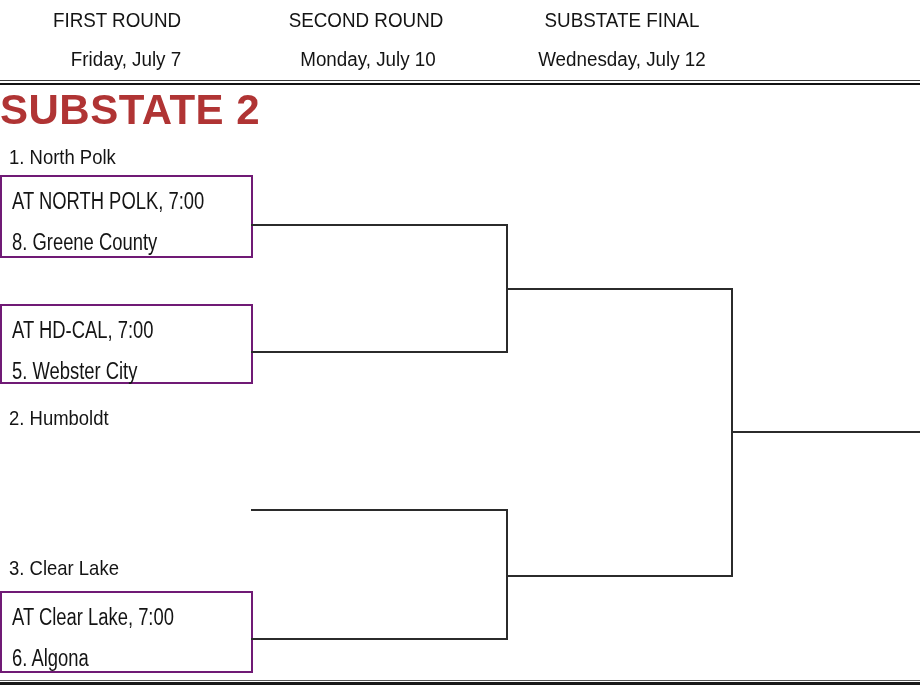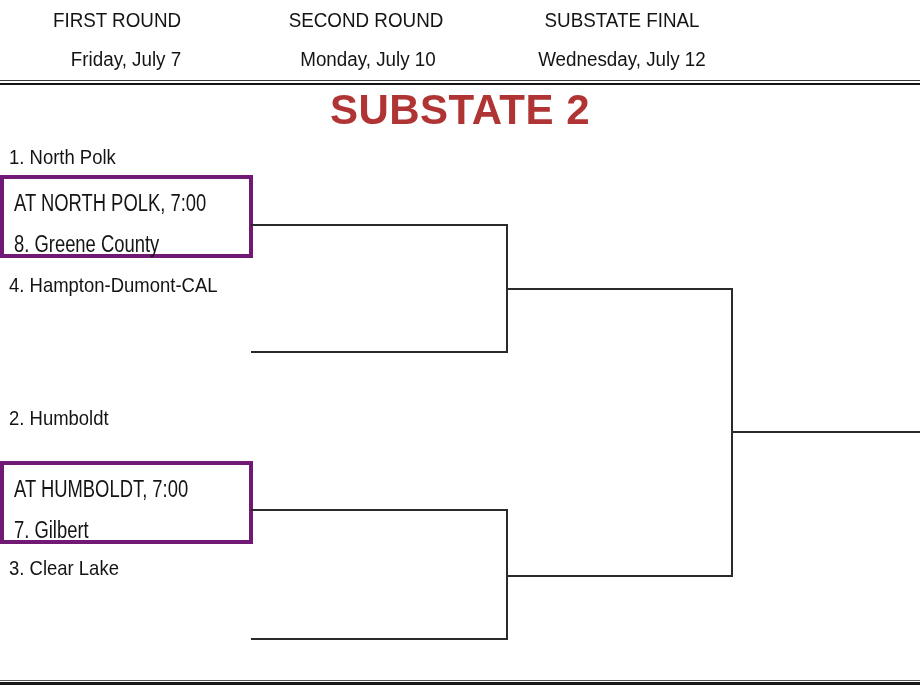--- a/index.html
+++ b/index.html
@@ -25,21 +25,21 @@
   
   .rule{position:absolute;left:0;width:920px;}
   .rule-thin-top{top:80px;height:1px;background:#3a3a3a;}
   .rule-thick-top{top:83px;height:2px;background:#141414;}
   .rule-thin-bottom{top:680px;height:1px;background:#5a5a5a;}
   .rule-thick-bottom{top:682px;height:3px;background:#191919;}
   
   .title{
     position:absolute;
     left:0;right:0;top:89px;
-    text-align:center;
+    text-align:left;
     font-size:42px;
     font-weight:bold;
     letter-spacing:0.5px;
     line-height:42px;
   }
   
   .seed{
     position:absolute;
     left:9px;
     font-size:21px;
@@ -50,21 +50,21 @@
     display:inline-block;
     transform:scaleX(0.88);
     transform-origin:0 50%;
     white-space:nowrap;
   }
   
   .box{
     position:absolute;
     left:0;
     width:253px;
-    border:4px solid #701a75;
+    border:2px solid #701a75;
     box-sizing:border-box;
     background:#ffffff;
   }
   .box .venue,.box .team{
     position:absolute;
     left:10px;
     font-size:23px;
     line-height:24px;
     white-space:nowrap;
     transform:scaleX(0.8);
@@ -97,34 +97,35 @@
   <div class="title" style="color: rgb(176, 52, 52);">SUBSTATE 2</div>
 
   <div class="seed" style="top:147px">
     <span>1. North Polk</span>
   </div>
   <div class="box" style="top:175px;height:83px">
     <span class="venue">AT NORTH POLK, 7:00</span>
     <span class="team">8. Greene County</span>
   </div>
 
-  <div class="seed" style="top:275px">
-    <span>4. Hampton-Dumont-CAL</span>
+  <div class="box" style="top:304px;height:80px">
+    <span class="venue">AT HD-CAL, 7:00</span>
+    <span class="team">5. Webster City</span>
   </div>
 
   <div class="seed" style="top:408px">
     <span>2. Humboldt</span>
   </div>
-  <div class="box" style="top:461px;height:83px">
-    <span class="venue">AT HUMBOLDT, 7:00</span>
-    <span class="team">7. Gilbert</span>
-  </div>
 
   <div class="seed" style="top:558px">
     <span>3. Clear Lake</span>
+  </div>
+  <div class="box" style="top:591px;height:82px">
+    <span class="venue">AT Clear Lake, 7:00</span>
+    <span class="team">6. Algona</span>
   </div>
 
   <div class="line h" style="top:224px;left:251px;width:257px"></div>
   <div class="line h" style="top:351px;left:251px;width:257px"></div>
   <div class="line v" style="left:506px;top:224px;height:129px"></div>
   <div class="line h" style="top:288px;left:506px;width:227px"></div>
 
   <div class="line h" style="top:509px;left:251px;width:257px"></div>
   <div class="line h" style="top:638px;left:251px;width:257px"></div>
   <div class="line v" style="left:506px;top:509px;height:131px"></div>

